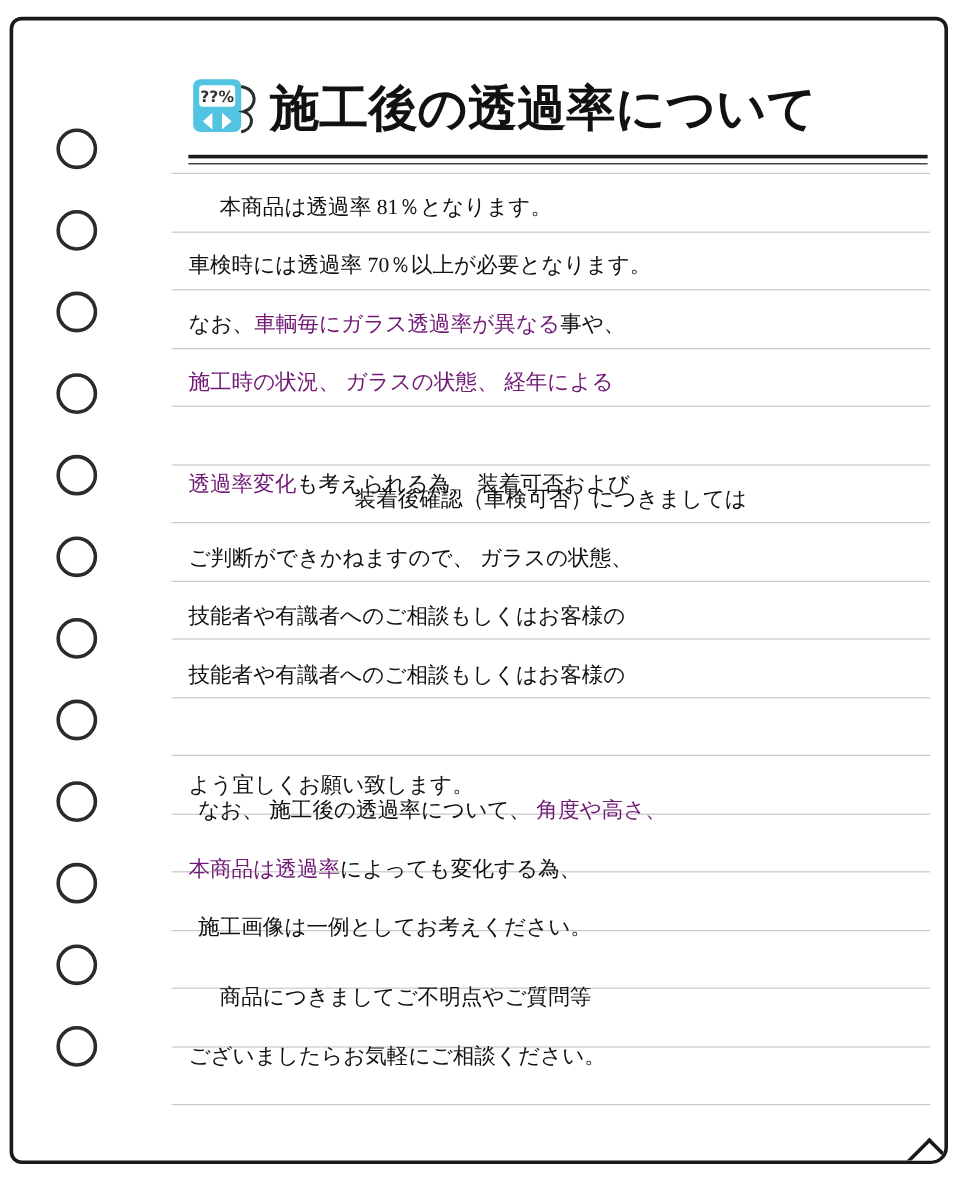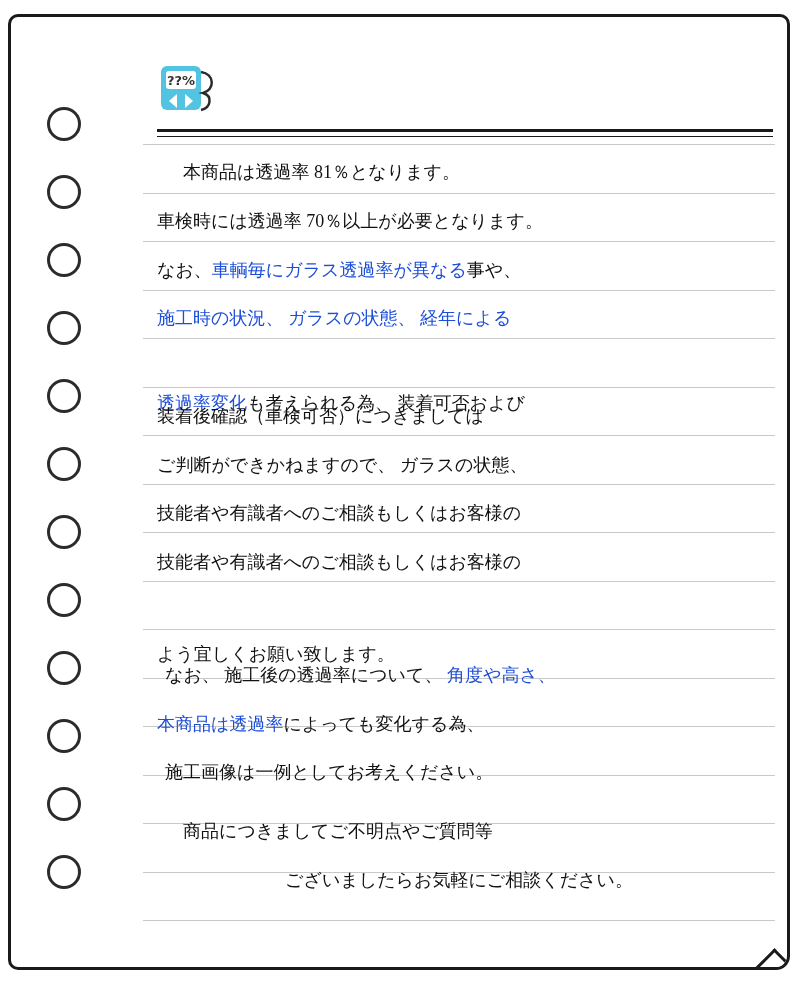--- a/index.html
+++ b/index.html
@@ -133,21 +133,21 @@
   .line {
     position: absolute;
     left: 0;
     right: 16px;
     font-size: 18px;
     line-height: 30px;
     color: #111111;
     white-space: nowrap;
     font-family: Liberation Serif, serif;
   }
-  .pink { color: #1d4ed8; }
+  .pink { color: #701a75; }
   .indent1 { padding-left: 40px; }
   .indent2 { padding-left: 22px; }
   .indent3 { padding-left: 14px; }
 </style>
 </head>
 <body>
 
 <div id="sheet">
 
   <div id="rules">
@@ -192,35 +192,36 @@
       <div id="title-icon">
         <svg viewBox="0 0 62 60" width="62" height="60" aria-hidden="true">
           <rect x="4" y="6" width="40" height="44" rx="6" ry="6" fill="#52c3e0"></rect>
           <rect x="9" y="11" width="30" height="18" rx="3" ry="3" fill="#ffffff"></rect>
           <text x="24" y="25" font-size="13" font-family="DejaVu Sans, sans-serif" font-weight="bold" fill="#333333" text-anchor="middle">??%</text>
           <polygon points="12,41 20,34 20,48" fill="#ffffff"></polygon>
           <polygon points="36,41 28,34 28,48" fill="#ffffff"></polygon>
           <path d="M44 12 C58 14, 58 30, 46 33 C56 36, 54 48, 44 50" fill="none" stroke="#2b2b2b" stroke-width="2.5"></path>
         </svg>
       </div>
+      <div id="title-text">施工後の透過率について</div>
     </div>
     <div id="title-underline"></div>
     <div id="title-underline2"></div>
 
     <div id="lines">
         <div class="line indent1" style="top: 140px;"><span>本商品は透過率 81％となります。</span></div>
         <div class="line indent3" style="top: 189px;"><span>車検時には透過率 70％以上が必要となります。</span></div>
         <div class="line indent3" style="top: 238px;"><span>なお、</span><span class="pink">車輌毎にガラス透過率が異なる</span><span>事や、</span></div>
         <div class="line indent3" style="top: 286px;"><span class="pink">施工時の状況、 ガラスの状態、 経年による</span></div>
         <div class="line indent3" style="top: 335px; margin-top: 36px;"><span class="pink">透過率変化</span><span>も考えられる為、 装着可否および</span></div>
-        <div class="line indent3" style="top: 384px;"><span>装着後確認（車検可否）につきましては</span></div>
+        <div class="line indent3" style="top: 384px; text-align: center;"><span>装着後確認（車検可否）につきましては</span></div>
         <div class="line indent3" style="top: 433px;"><span>ご判断ができかねますので、 ガラスの状態、</span></div>
         <div class="line indent3" style="top: 481px;"><span>技能者や有識者へのご相談もしくはお客様の</span></div>
         <div class="line indent3" style="top: 530px;"><span>技能者や有識者へのご相談もしくはお客様の</span></div>
         <div class="line indent3" style="top: 579px; margin-top: 43px;"><span>よう宜しくお願い致します。</span></div>
         <div class="line indent2" style="top: 643px;"><span>なお、 施工後の透過率について、 </span><span class="pink">角度や高さ、</span></div>
         <div class="line indent3" style="top: 692px;"><span class="pink">本商品は透過率</span><span>によっても変化する為、</span></div>
         <div class="line indent2" style="top: 740px;"><span>施工画像は一例としてお考えください。</span></div>
         <div class="line indent1" style="top: 799px;"><span>商品につきましてご不明点やご質問等</span></div>
-        <div class="line indent3" style="top: 848px; text-align: center;"><span>ございましたらお気軽にご相談ください。</span></div>
+        <div class="line indent3" style="top: 848px;"><span>ございましたらお気軽にご相談ください。</span></div>
       </div>
   </div>
 </div>
 
 </body></html>

